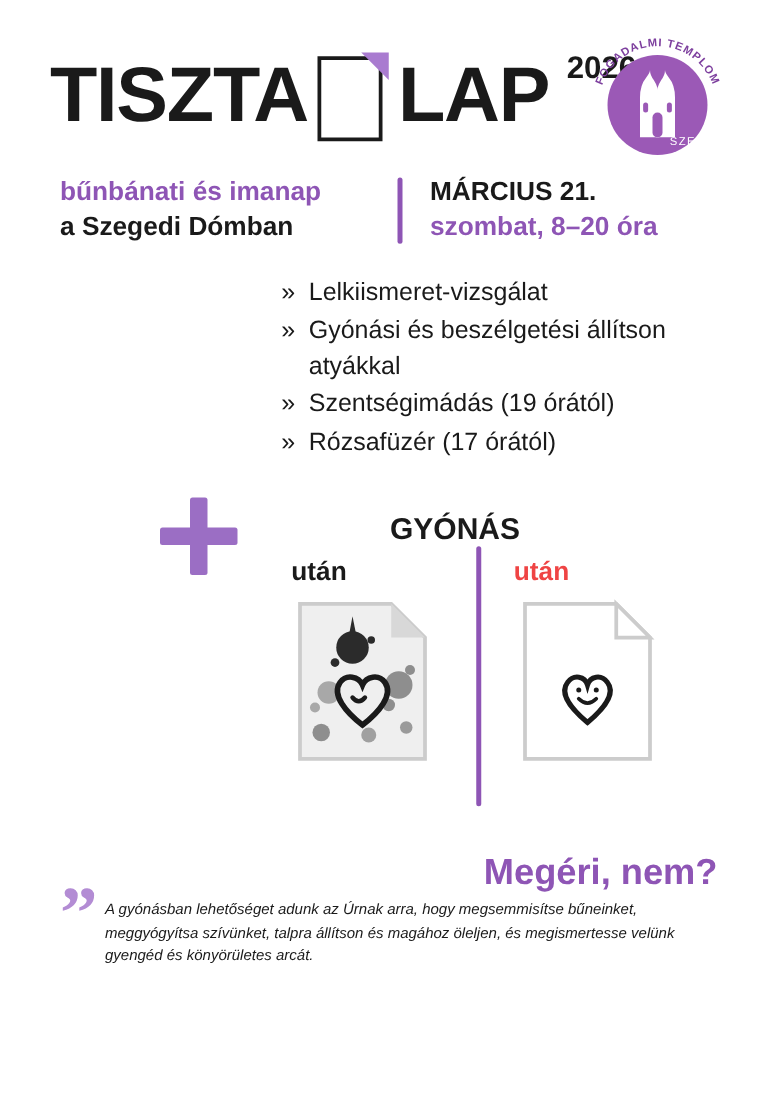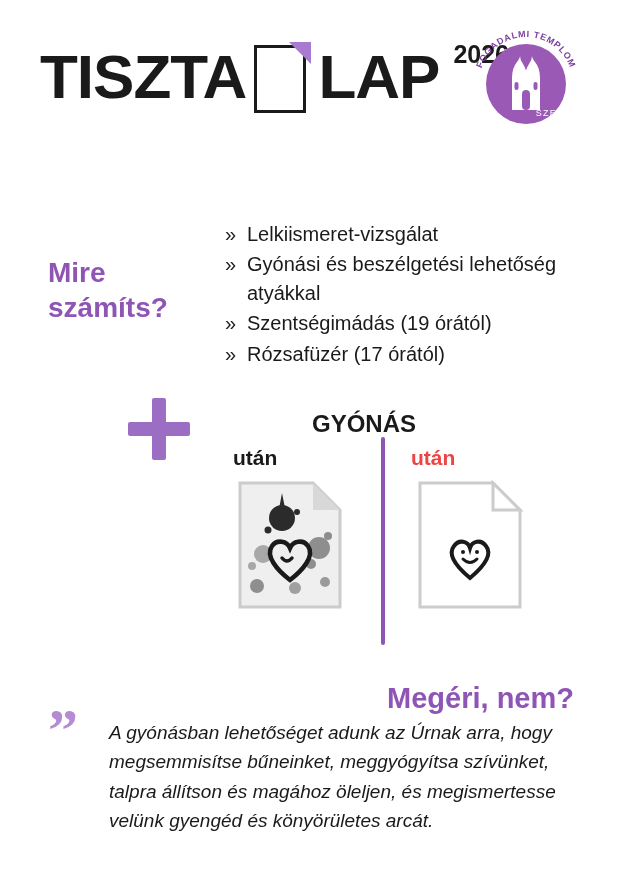--- a/index.html
+++ b/index.html
@@ -297,24 +297,24 @@
     left: 48px;
     top: 700px;
     font-size: 60px;
     font-weight: bold;
     color: #b38cd4;
     line-height: 1;
     font-family: "Liberation Serif", serif;
   }
   .quote-text {
     position: absolute;
-    left: 109px;
+    left: 84px;
     top: 718px;
     width: 478px;
-    font-size: 19px;
+    font-size: 12px;
     font-style: italic;
     line-height: 1.55;
     color: #1a1a1a;
   }
   .quote-source {
     position: absolute;
     left: 96px;
     top: 820px;
     width: 478px;
     font-size: 14px;
@@ -352,35 +352,42 @@
         <path d="M9 54 L9 22 Q9 12 14 6 Q17 2 17 0 Q17 4 20 8 Q24 14 24 22 L24 54 Z" fill="#ffffff"></path>
         <path d="M37 54 L37 22 Q37 12 32 6 Q29 2 29 0 Q29 4 26 8 Q22 14 22 22 L22 54 Z" fill="#ffffff"></path>
         <rect x="19" y="34" width="8" height="20" rx="4" fill="#9b59b6"></rect>
         <rect x="11.5" y="26" width="4" height="8" rx="2" fill="#9b59b6"></rect>
         <rect x="30.5" y="26" width="4" height="8" rx="2" fill="#9b59b6"></rect>
       </svg>
       <span class="city">SZEGED</span>
     </div>
   </div>
 
-
-  <div class="expect-label">
-    <div>Mire</div>
-    <div>számíts?</div>
+  <div class="subtitle-band">
+    <div class="sub-left">
+      <div class="l1">bűnbánati és imanap</div>
+      <div class="l2">a Szegedi Dómban</div>
+    </div>
+    <div class="divider-v"></div>
+    <div class="sub-right">
+      <div class="r1">MÁRCIUS 21.</div>
+      <div class="r2">szombat, 8–20 óra</div>
+    </div>
   </div>
+
 
   <div class="expect-list">
     <ul>
       <li>
         <span class="chev">»</span>
         <span>Lelkiismeret-vizsgálat</span>
       </li>
       <li>
         <span class="chev">»</span>
-        <span>Gyónási és beszélgetési lehetőség atyákkal</span>
+        <span>Gyónási és beszélgetési állítson atyákkal</span>
       </li>
       <li>
         <span class="chev">»</span>
         <span>Szentségimádás (19 órától)</span>
       </li>
       <li>
         <span class="chev">»</span>
         <span>Rózsafüzér (17 órától)</span>
       </li>
     </ul>

